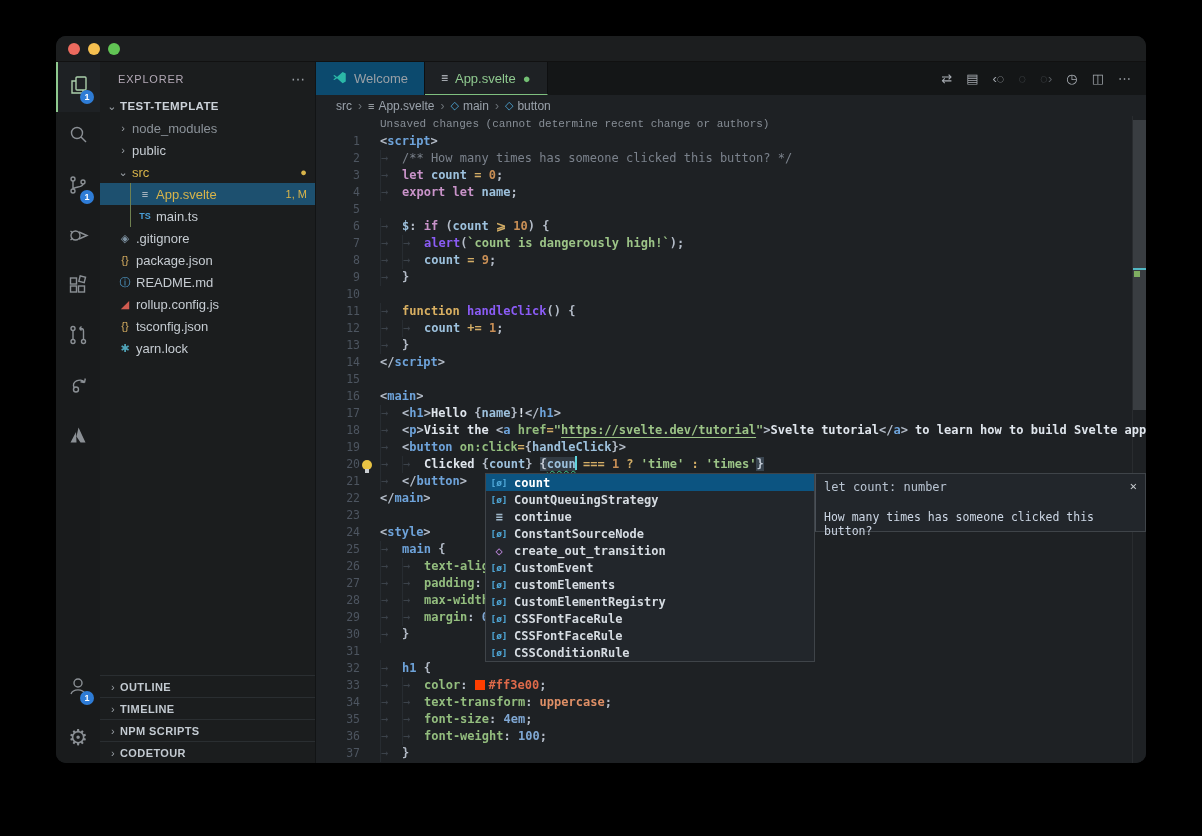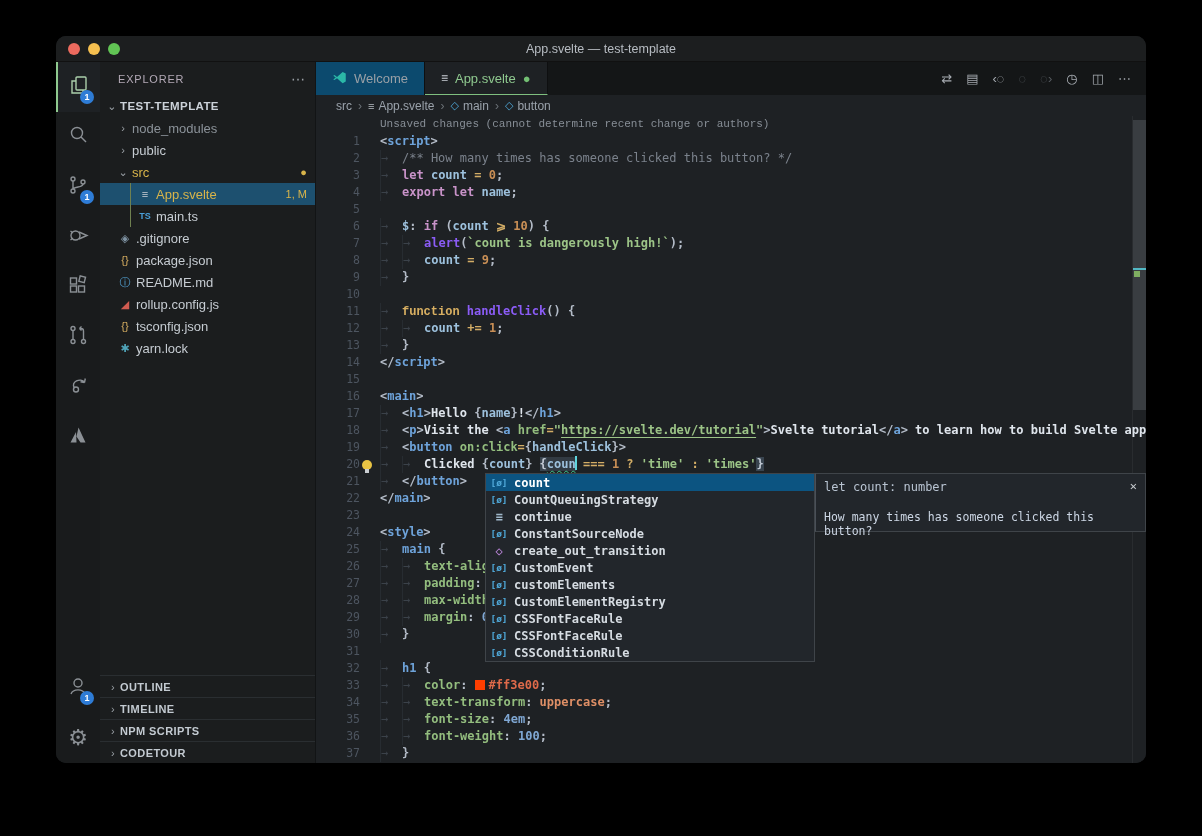--- a/index.html
+++ b/index.html
@@ -59,21 +59,21 @@
   .bc-ico.gray{color:#b6bcc2;}
   
   .code{flex:1;position:relative;background:#1e2124;font-family:"DejaVu Sans Mono",monospace;font-size:12px;overflow:hidden;}
   .blame{position:absolute;left:64px;top:0;height:17px;line-height:17px;font-family:Liberation Mono, monospace;font-size:11px;color:#878e96;white-space:nowrap;}
   .lines{position:absolute;top:17px;left:0;right:14px;}
   .line{height:17px;line-height:17px;display:flex;white-space:pre;font-weight:bold;}
   .lnum{width:44px;flex:none;text-align:right;color:#4d5560;font-size:11.5px;font-weight:normal;}
   .lmargin{width:20px;flex:none;position:relative;}
   .lcontent{flex:1;white-space:pre;min-width:0;}
   .tab-ws{display:inline-block;width:22px;color:#3b424a;border-left:1px solid #272c31;font-weight:normal;}
-  .tk-pn{color:#b4bcc8;} .tk-tag{color:#6ea3da;} .tk-kw{color:#c993c9;text-align:right;} .tk-kw2{color:#d9b062;font-family:Liberation Mono, monospace;}
+  .tk-pn{color:#b4bcc8;} .tk-tag{color:#6ea3da;} .tk-kw{color:#c993c9;text-align:right;} .tk-kw2{color:#d9b062;}
   .tk-var{color:#9dc1dd;} .tk-op{color:#d3ad66;} .tk-num{color:#c98f56;} .tk-fn{color:#8b5cf6;}
   .tk-str{color:#9cc487;} .tk-cm{color:#7b828c;font-weight:normal;} .tk-txt{color:#dfe5ec;}
   .tk-attr{color:#93bd7e;} .tk-link{color:#9cc487;text-decoration:underline;text-underline-offset:3px;}
   .tk-prop{color:#93bd7e;} .tk-cssnum{color:#7fa7d3;} .tk-cssval{color:#df8f66;} .tk-hex{color:#df6a4a;}
   .tk-hb{color:#c3cbd6;background:rgba(130,160,190,.28);}
   .tk-sq{color:#9dc1dd;background:rgba(130,160,190,.20);text-decoration:underline wavy #3ec48a 1px;text-underline-offset:2px;}
   .caret{display:inline-block;width:2px;height:14px;background:#5fd4dc;vertical-align:-2px;margin:0 -1px;}
   .swatch{display:inline-block;width:10px;height:10px;margin-right:4px;vertical-align:-1px;}
   .bulb{position:absolute;left:2px;top:4px;width:10px;height:10px;border-radius:50%;background:#e8c344;}
   .bulb::after{content:"";position:absolute;left:3px;top:9px;width:4px;height:4px;background:#c9cdd1;}
@@ -99,21 +99,20 @@
 </head>
 <body>
 
 <div class="window">
   <div class="titlebar">
     <div class="lights">
       <span class="light l-close"></span>
       <span class="light l-min"></span>
       <span class="light l-zoom"></span>
     </div>
-    <div class="win-title">App.svelte — test-template</div>
   </div>
   <div class="main">
     <div class="abar" id="abar">
         <div class="ab-item active">
           <span><svg viewBox="0 0 24 24" style="width: 24px; height: 24px;">
               <rect x="9" y="4" width="10" height="13" rx="1"></rect>
               <path d="M9 8 H5 v12 h11 v-3"></path>
             </svg></span>
           <span class="ab-badge">1</span>
         </div>

